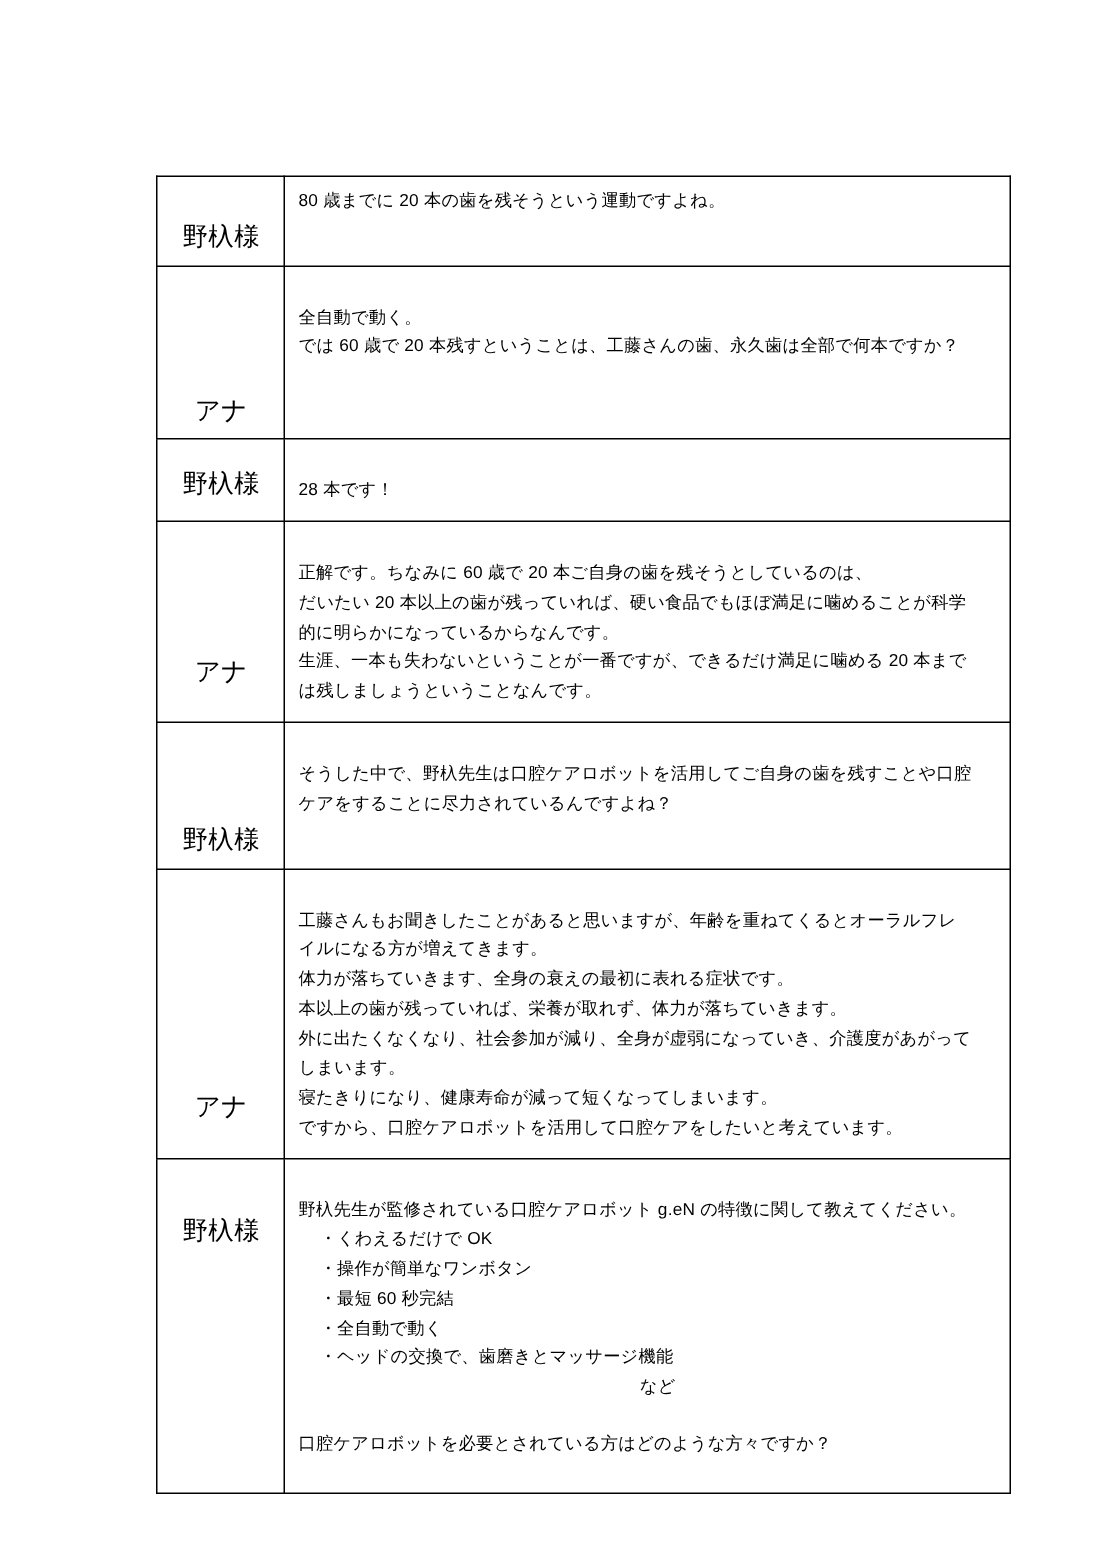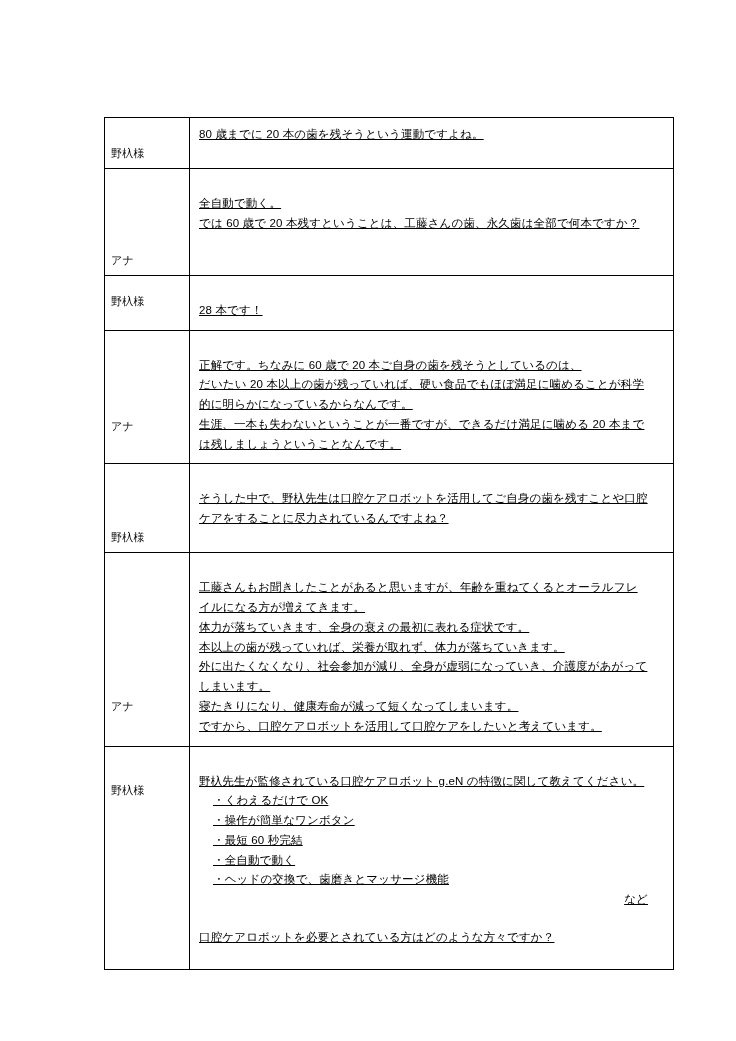--- a/index.html
+++ b/index.html
@@ -36,26 +36,26 @@
     vertical-align: top;
     padding: 0;
   }
   td.speaker {
     width: 73px;
     padding: 6px 5px 6px 6px;
   }
   td.content {
     width: 449px;
     padding: 7px 25px 9px 9px;
-    text-decoration: underline;
   }
   .speaker-label {
-    font-size: 11px;
+    font-size: 17px;
     line-height: 1.45;
     letter-spacing: 0.2px;
+    text-align: center;
   }
   .sp-pad-1 { padding-top: 22px; }
   .sp-pad-2 { padding-top: 78px; }
   .sp-pad-3 { padding-top: 12px; }
   .sp-pad-4 { padding-top: 82px; }
   .sp-pad-5 { padding-top: 60px; }
   .sp-pad-6 { padding-top: 140px; }
   .sp-pad-7 { padding-top: 30px; }
   .line {
     font-size: 11.5px;
@@ -67,21 +67,21 @@
   .gap {
     height: 18px;
   }
   .gap-sm {
     height: 12px;
   }
   .bullet {
     padding-left: 14px;
   }
   .centered-note {
-    text-align: right;
+    text-align: center;
     padding-left: 30px;
   }
 </style>
 </head>
 <body>
 
 <div class="page">
   <table class="doc-table">
     <tbody>
 

